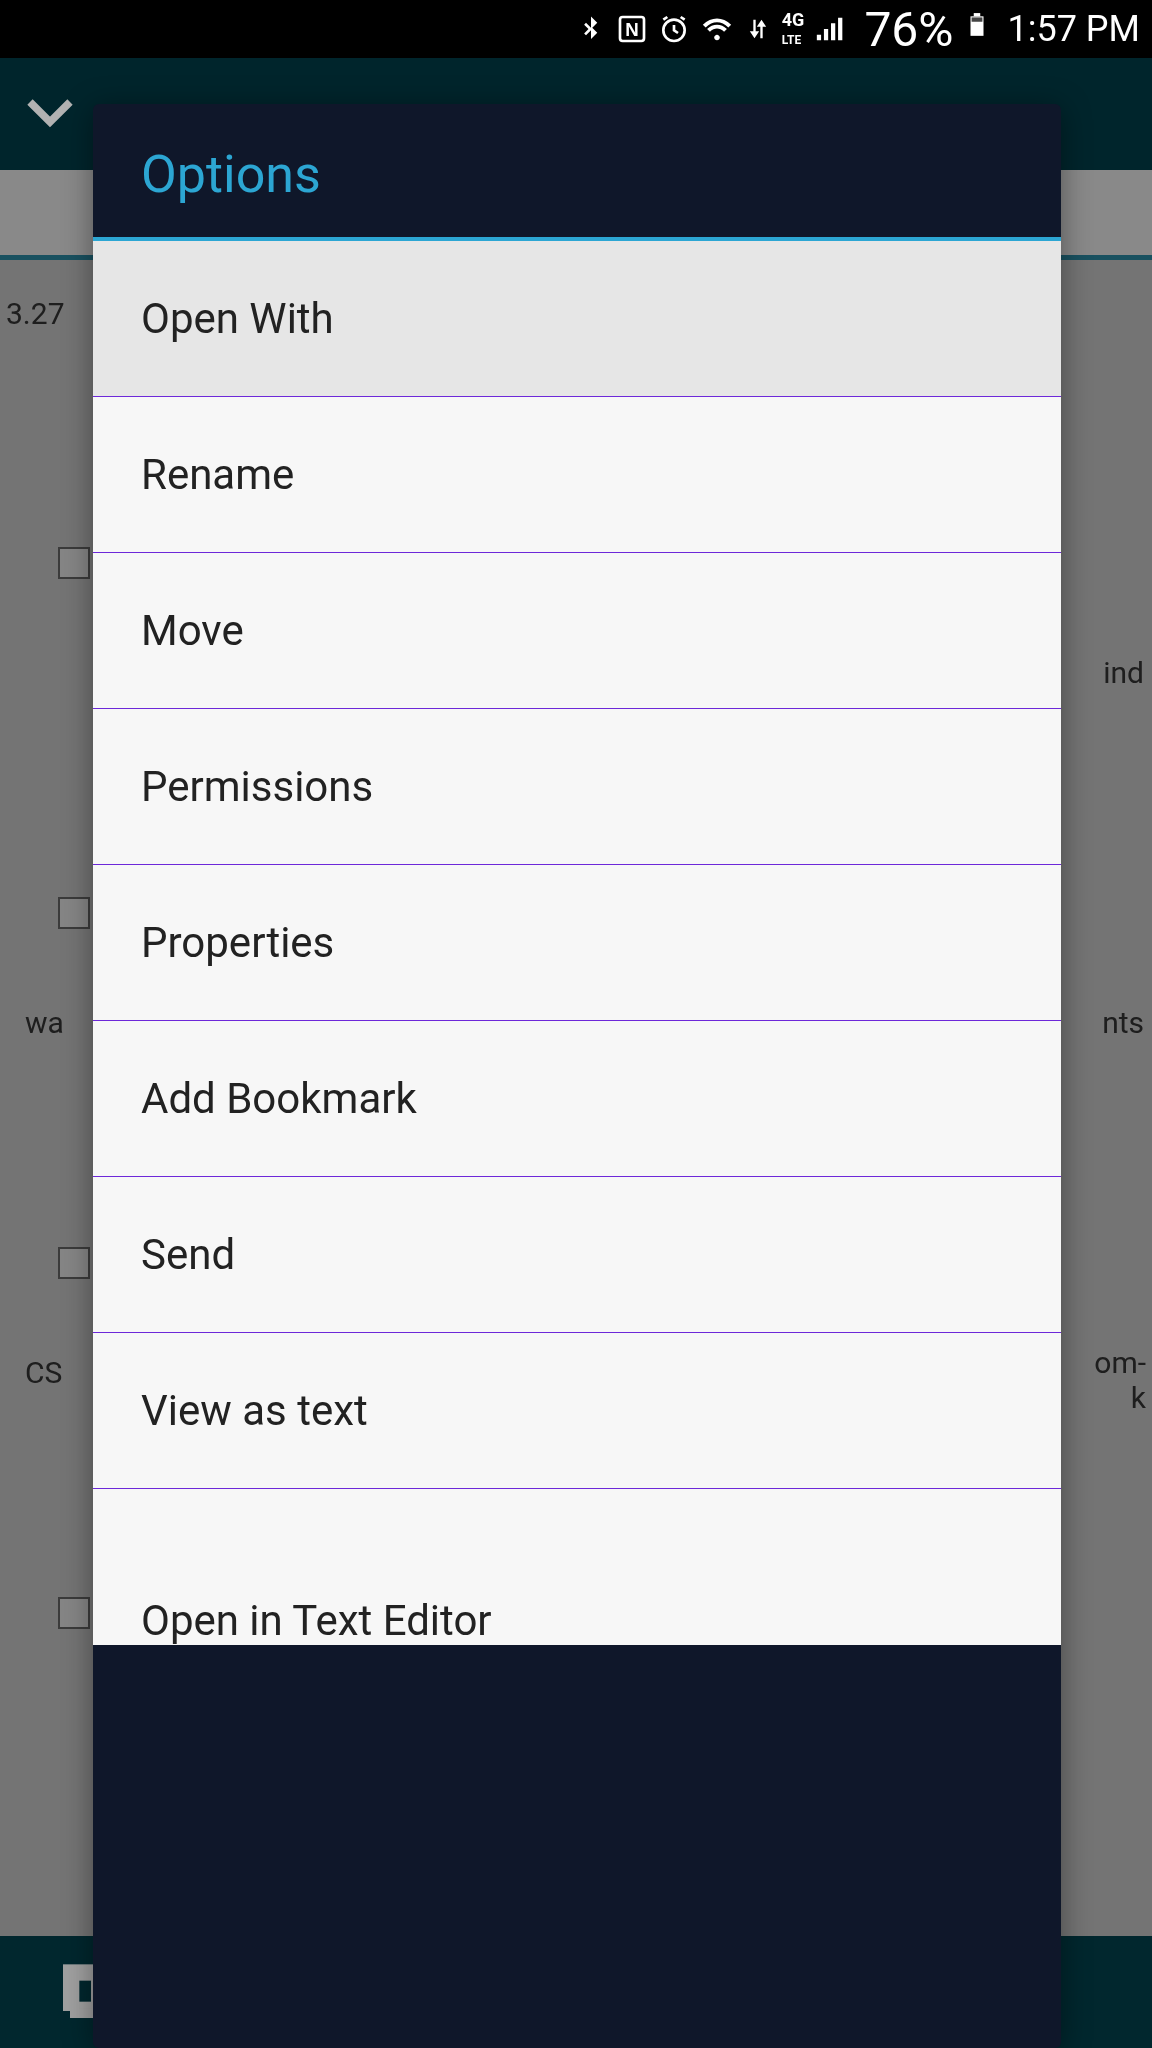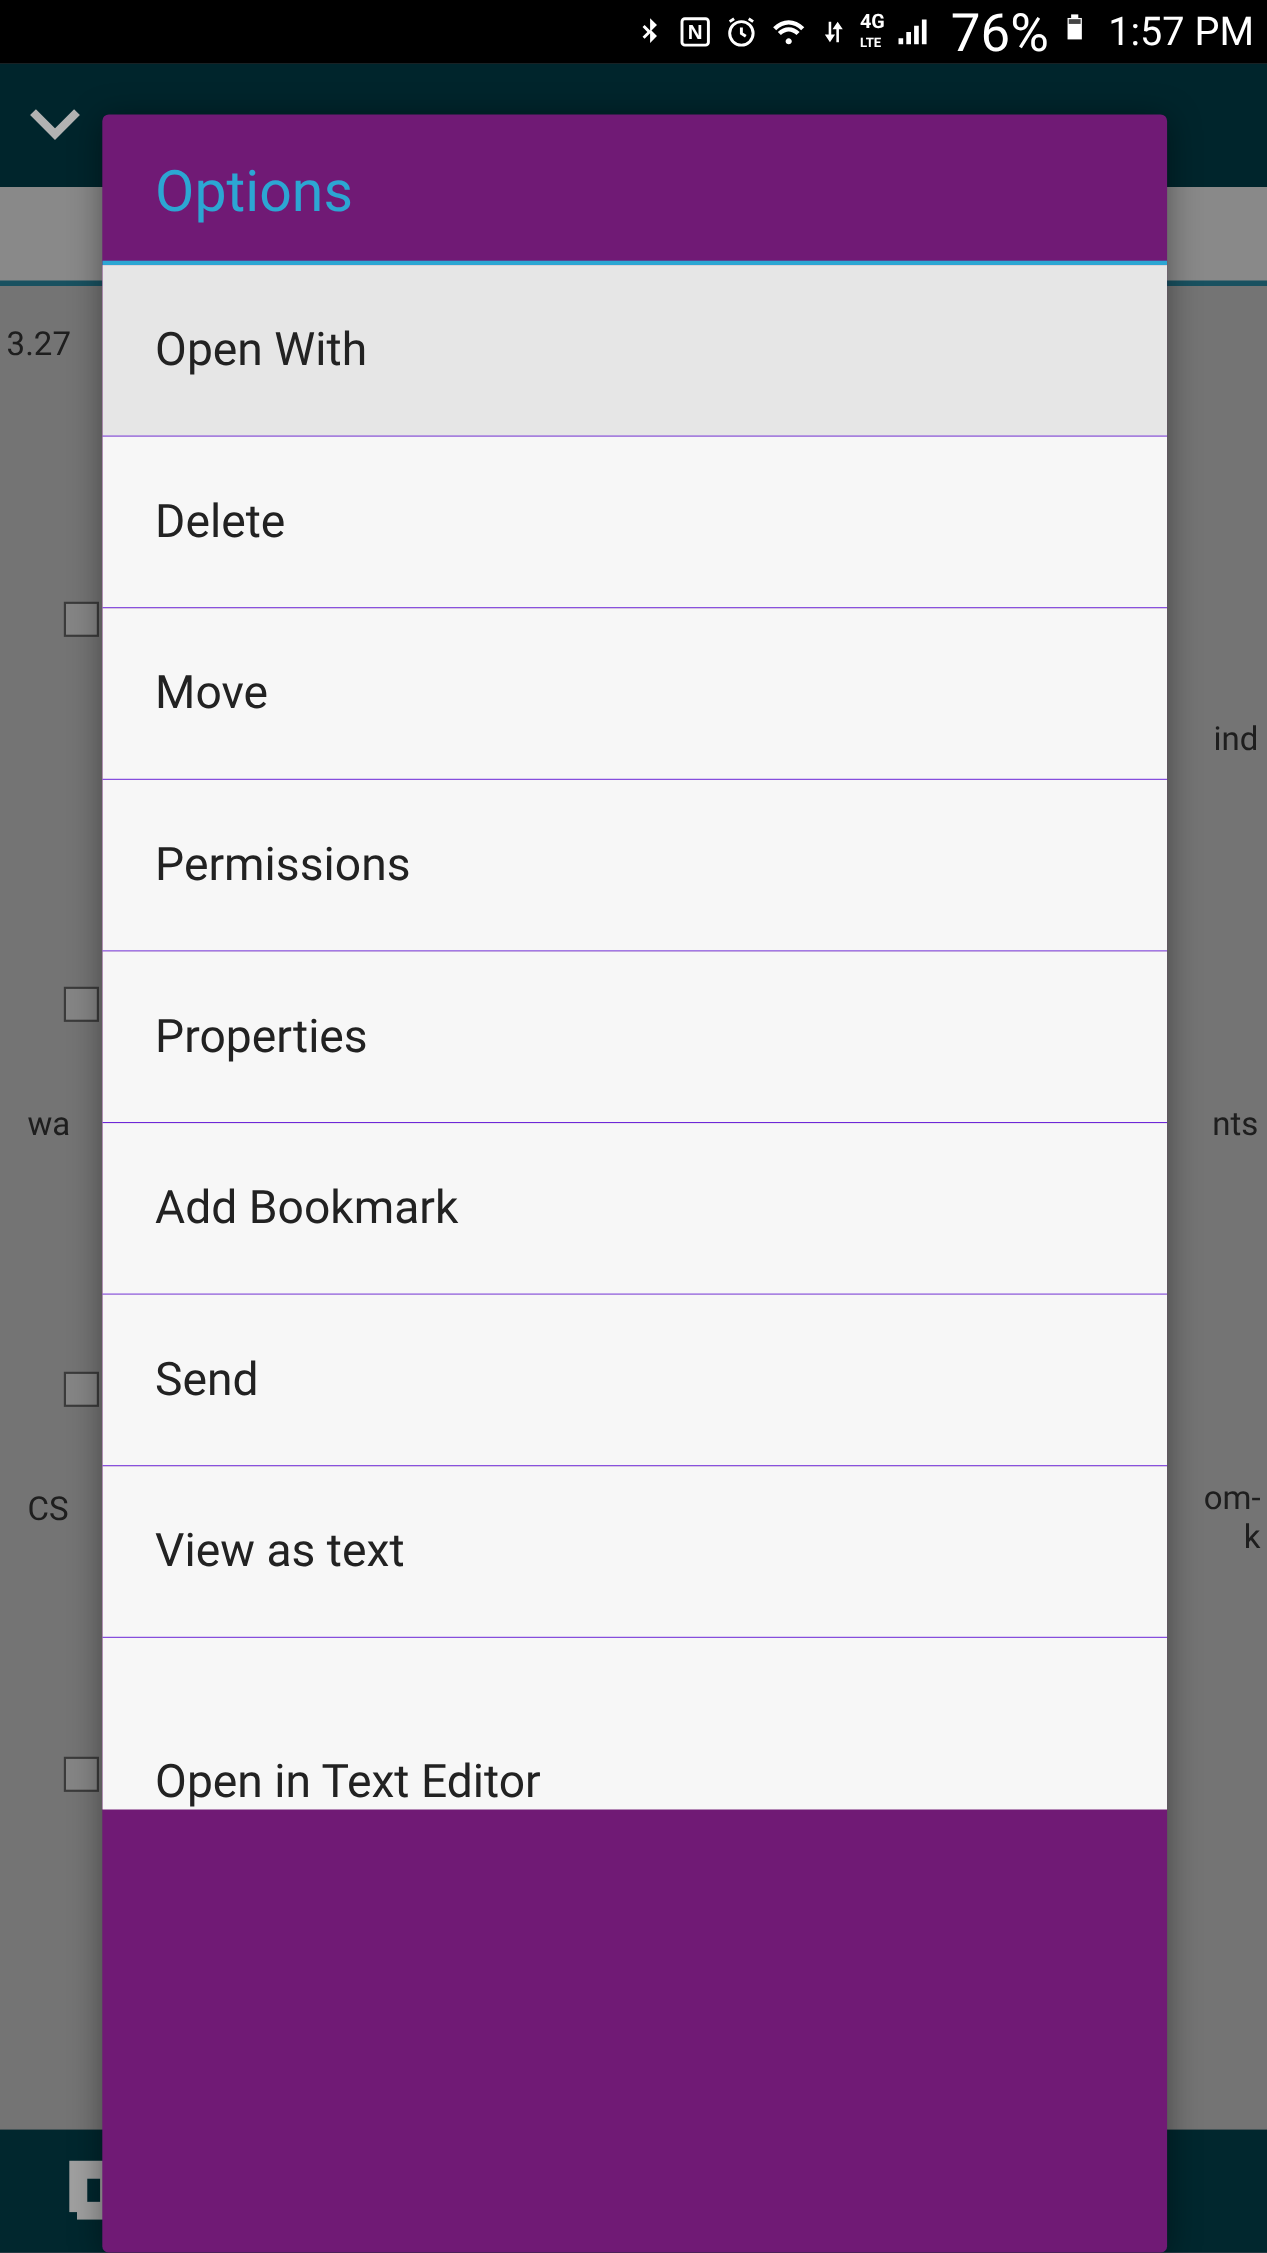--- a/index.html
+++ b/index.html
@@ -67,21 +67,21 @@
     background: rgba(0,0,0,0.30);
   }
 
   
   .dialog {
     position: absolute;
     left: 93px;
     top: 104px;
     width: 968px;
     height: 1944px;
-    background: #701a75;
+    background: #0f172a;
     border-radius: 6px;
     box-shadow: 0 4px 30px rgba(0,0,0,.4);
     overflow: hidden;
   }
   .dialog-title {
     color: #2ca6d3;
     font-size: 52px;
     font-weight: 400;
     padding: 40px 48px 32px 48px;
     border-bottom: 4px solid #2ca6d3;
@@ -190,21 +190,21 @@
 
 <div class="dim"></div>
 
 <div class="dialog">
   <div class="dialog-title">Options</div>
   <div id="options-list">
       <div class="option highlight">
         <span>Open With</span>
       </div>
       <div class="option">
-        <span>Delete</span>
+        <span>Rename</span>
       </div>
       <div class="option">
         <span>Move</span>
       </div>
       <div class="option">
         <span>Permissions</span>
       </div>
       <div class="option">
         <span>Properties</span>
       </div>

